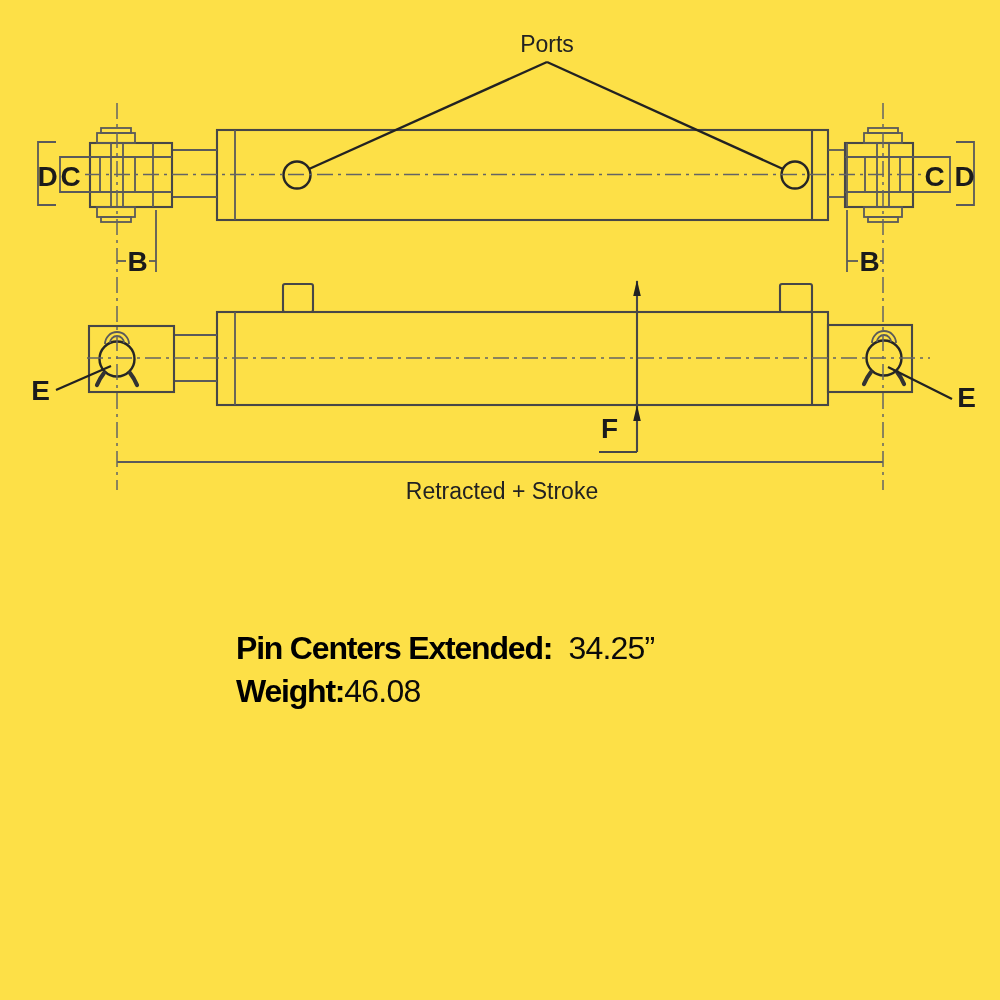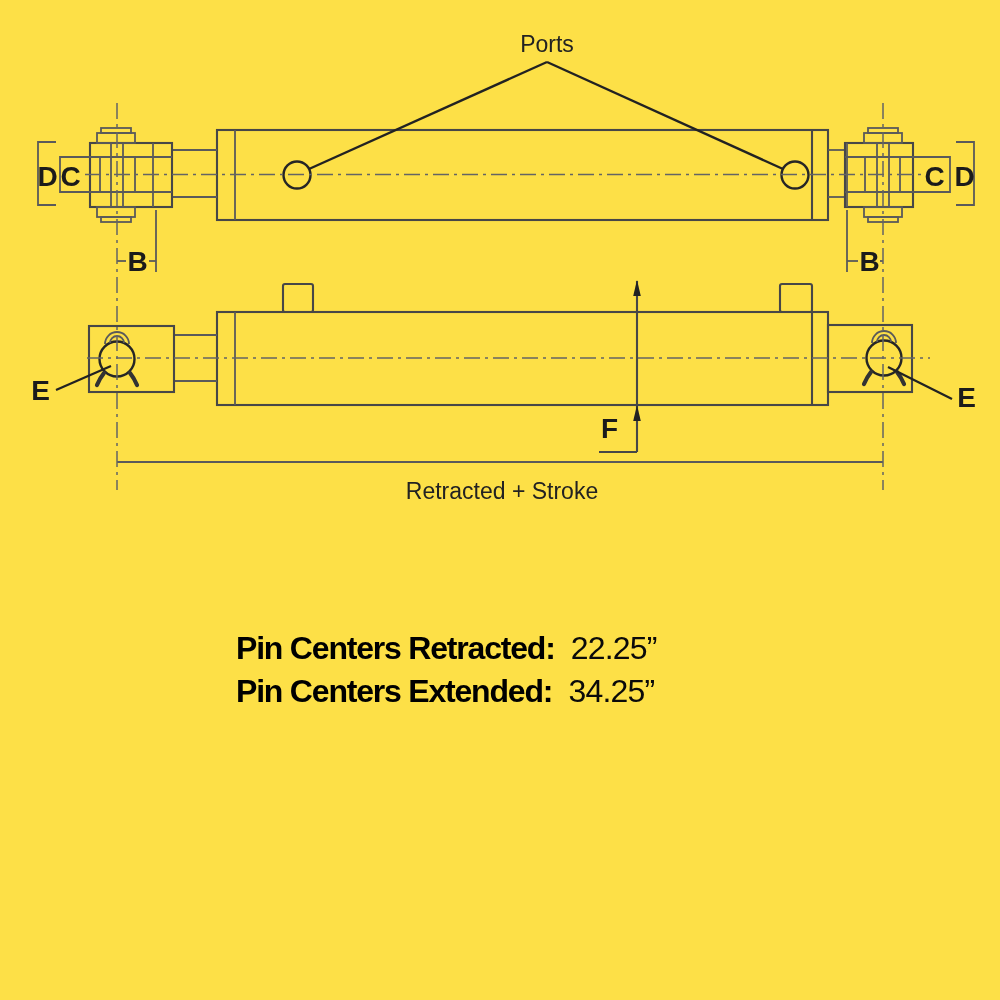--- a/index.html
+++ b/index.html
@@ -146,16 +146,16 @@
 
     <g>
       <line x1="85" y1="174.5" x2="922" y2="174.5" class="cl"></line>
       <line x1="87" y1="358" x2="930" y2="358" class="cl"></line>
       <line x1="117" y1="103" x2="117" y2="490" class="cl"></line>
       <line x1="883" y1="103" x2="883" y2="490" class="cl"></line>
     </g>
   </svg>
 
   <div class="specs">
-    <div class="spec-line"><span class="spec-label">Pin Centers Retracted:</span><span class="spec-value">  22.25”</span></div>
     <div class="spec-line"><span class="spec-label">Pin Centers Extended:</span><span class="spec-value">  34.25”</span></div>
+    <div class="spec-line"><span class="spec-label">Weight:</span><span class="spec-value">46.08</span></div>
   </div>
 </div>
 
 </body></html>

